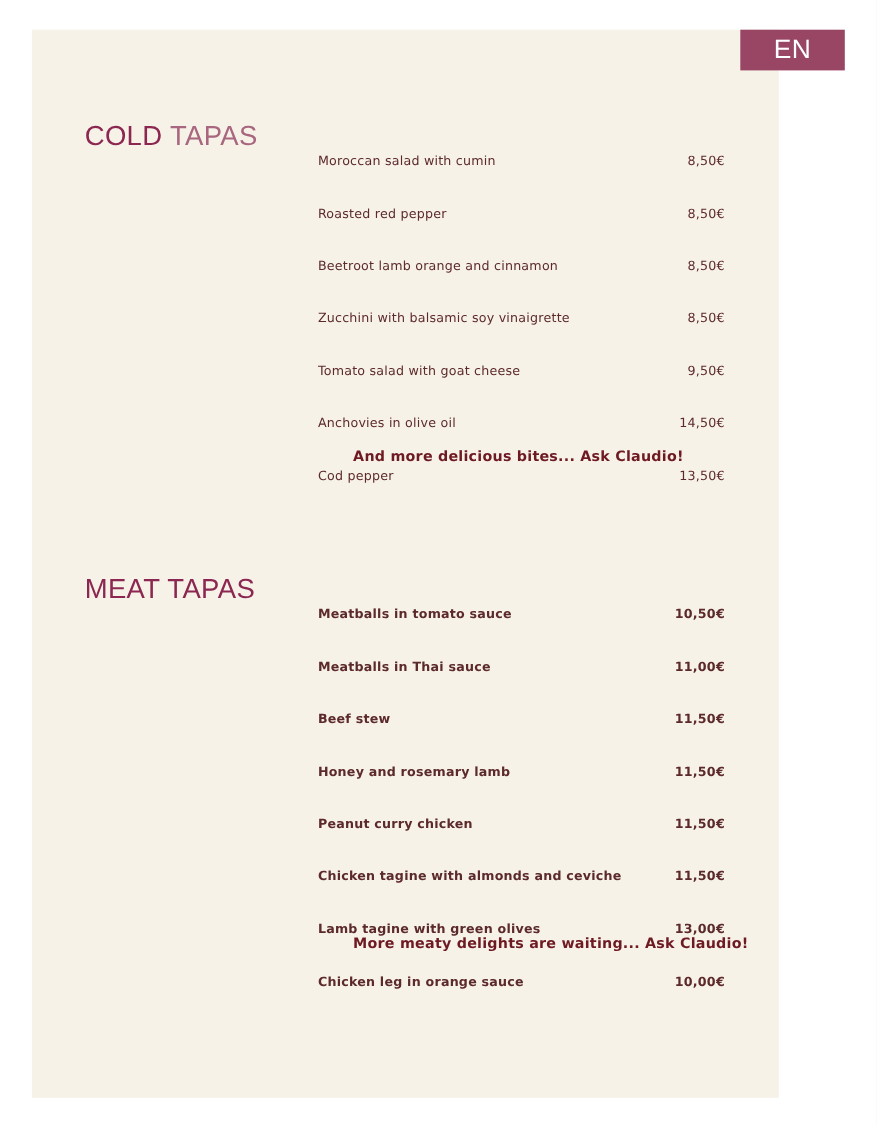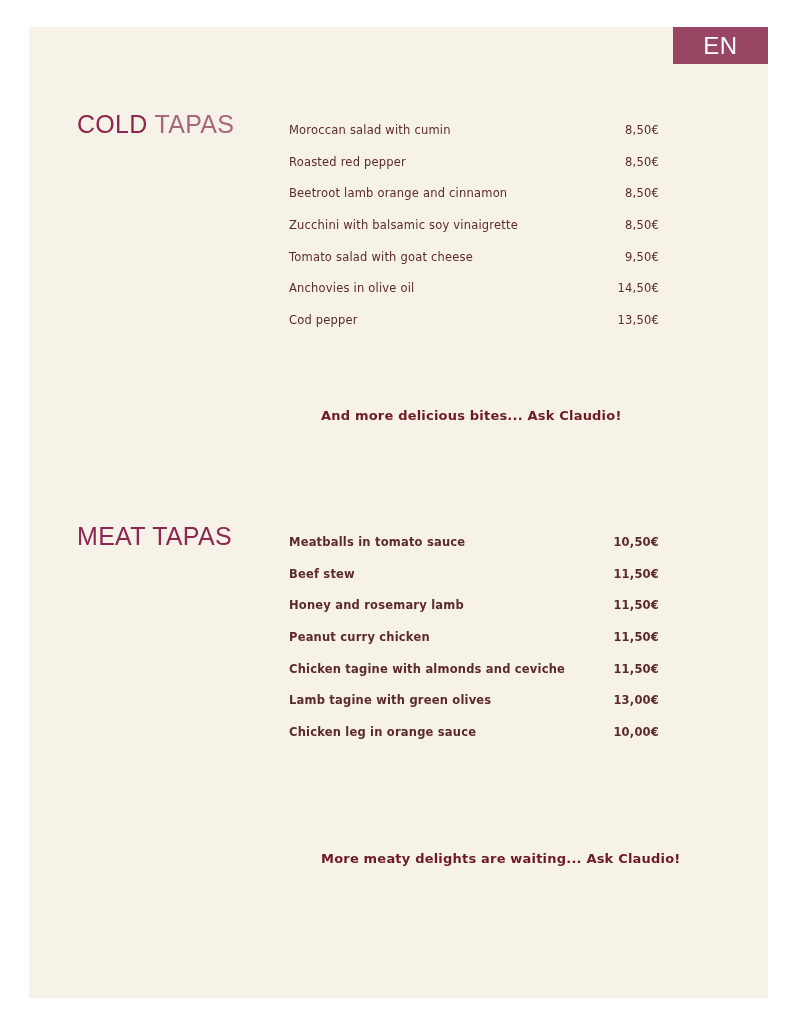--- a/index.html
+++ b/index.html
@@ -2,41 +2,41 @@
 <html><head>
 <meta charset="utf-8">
 <style>
   html, body { margin: 0; padding: 0; }
   body {
     width: 797px; height: 1024px; background: #ffffff;
     position: relative; overflow: hidden;
     font-family: "DejaVu Sans", "Liberation Sans", sans-serif;
   }
   .card {
-    position: absolute; left: 29px; top: 27px; width: 739px; height: 971px;
+    position: absolute; left: 29px; top: 27px; width: 679px; height: 971px;
     background: #f7f2e8;
   }
   .lang-badge {
     position: absolute; left: 644px; top: 0; width: 95px; height: 37px;
     background: #984663; color: #ffffff;
     font-family: "Liberation Sans", sans-serif; font-size: 24px;
     line-height: 37px; text-align: center; letter-spacing: 0.5px;
     cursor: pointer;
   }
   .section { position: absolute; left: 0; width: 739px; }
   .section-title {
     position: absolute; left: 48px; top: 0;
     font-family: "Liberation Sans", sans-serif; font-size: 25px;
     color: #8b2750; white-space: nowrap; letter-spacing: 0.3px;
   }
   .section-title .light { color: #a8667f; }
   .items { position: absolute; left: 260px; top: 5px; width: 370px; }
   .item {
     position: relative; height: 31.7px;
-    font-size: 11.5px; color: #5c2a2a; letter-spacing: 0.2px;
+    font-size: 11.5px; color: #5c2a2a; letter-spacing: 0.2px; margin-top: 16px;
   }
   .item .name { position: absolute; left: 0; top: 0; white-space: nowrap; }
   .item .price { position: absolute; right: 0; top: 0; white-space: nowrap; }
   .tagline {
     position: absolute; left: 260px;
     font-size: 13px; font-weight: bold; color: #6e1a22; letter-spacing: 0.2px;
     white-space: nowrap;
     margin-left: 32px;
   }
 </style>
@@ -88,20 +88,24 @@
   <div class="section" style="top:495px;">
     <div class="section-title">
       <span>MEAT TAPAS</span>
     </div>
     <div class="items" style="top:13px;font-weight:bold;">
       <div class="item">
           <span class="name">Meatballs in tomato sauce</span>
           <span class="price">10,50€</span>
         </div>
       <div class="item">
+          <span class="name">Meatballs in Thai sauce</span>
+          <span class="price">11,00€</span>
+        </div>
+      <div class="item">
           <span class="name">Beef stew</span>
           <span class="price">11,50€</span>
         </div>
       <div class="item">
           <span class="name">Honey and rosemary lamb</span>
           <span class="price">11,50€</span>
         </div>
       <div class="item">
           <span class="name">Peanut curry chicken</span>
           <span class="price">11,50€</span>

